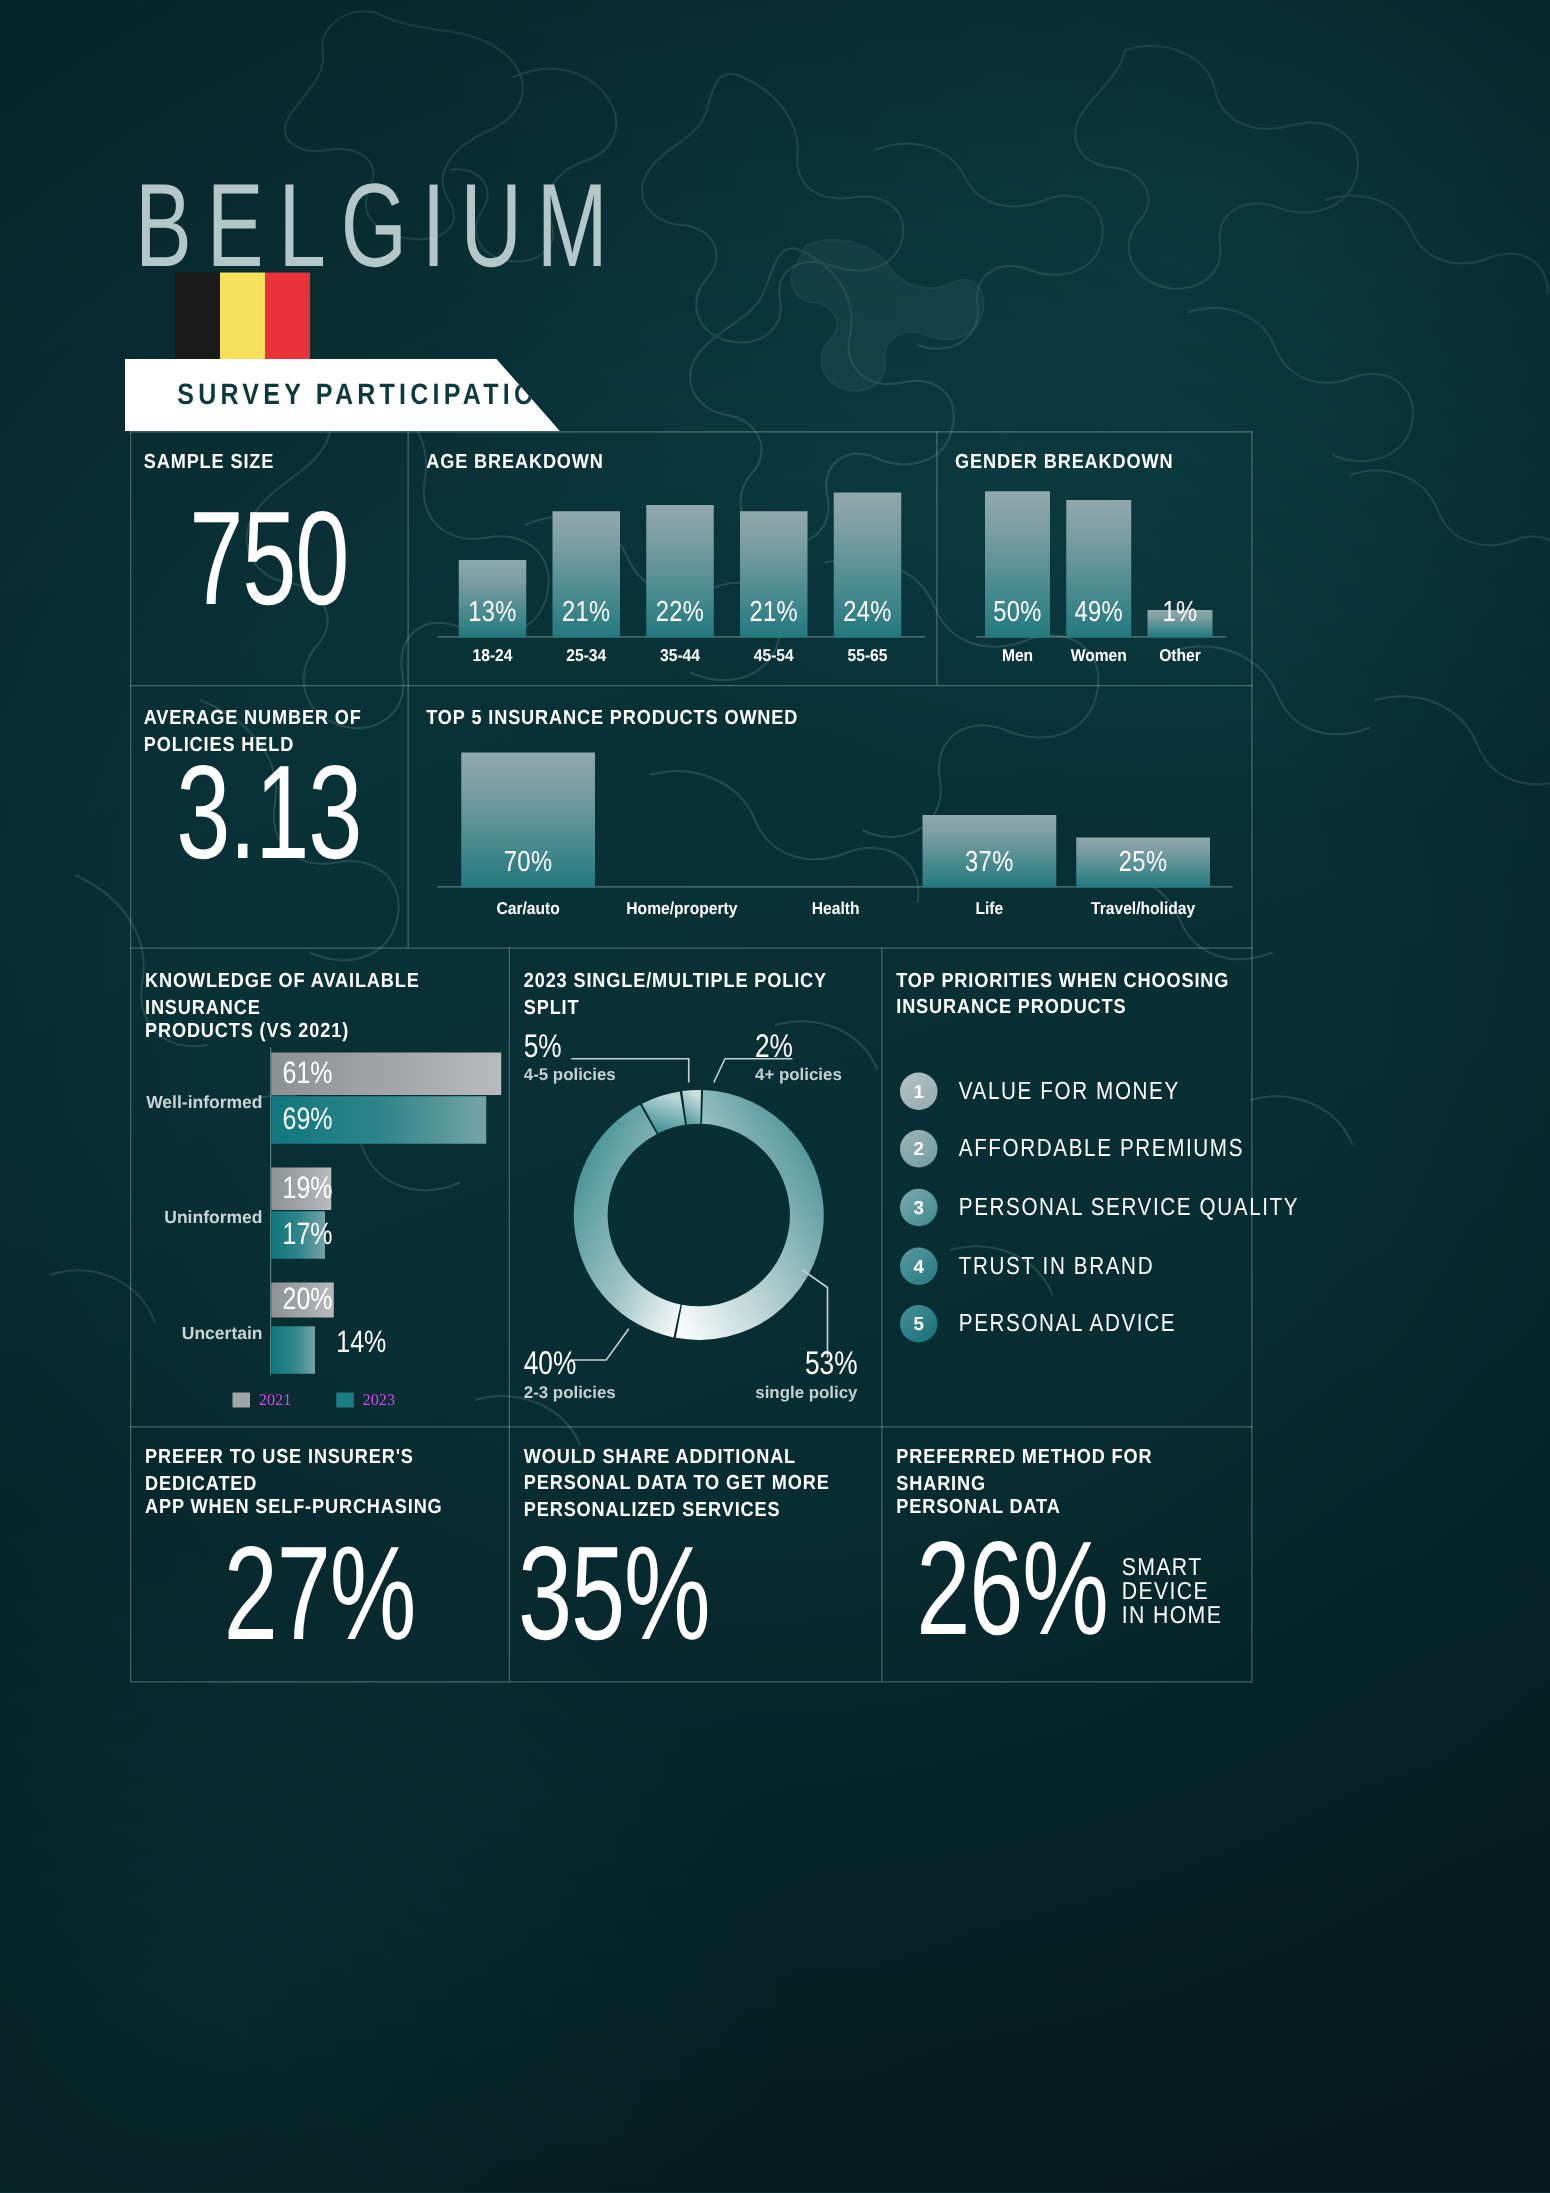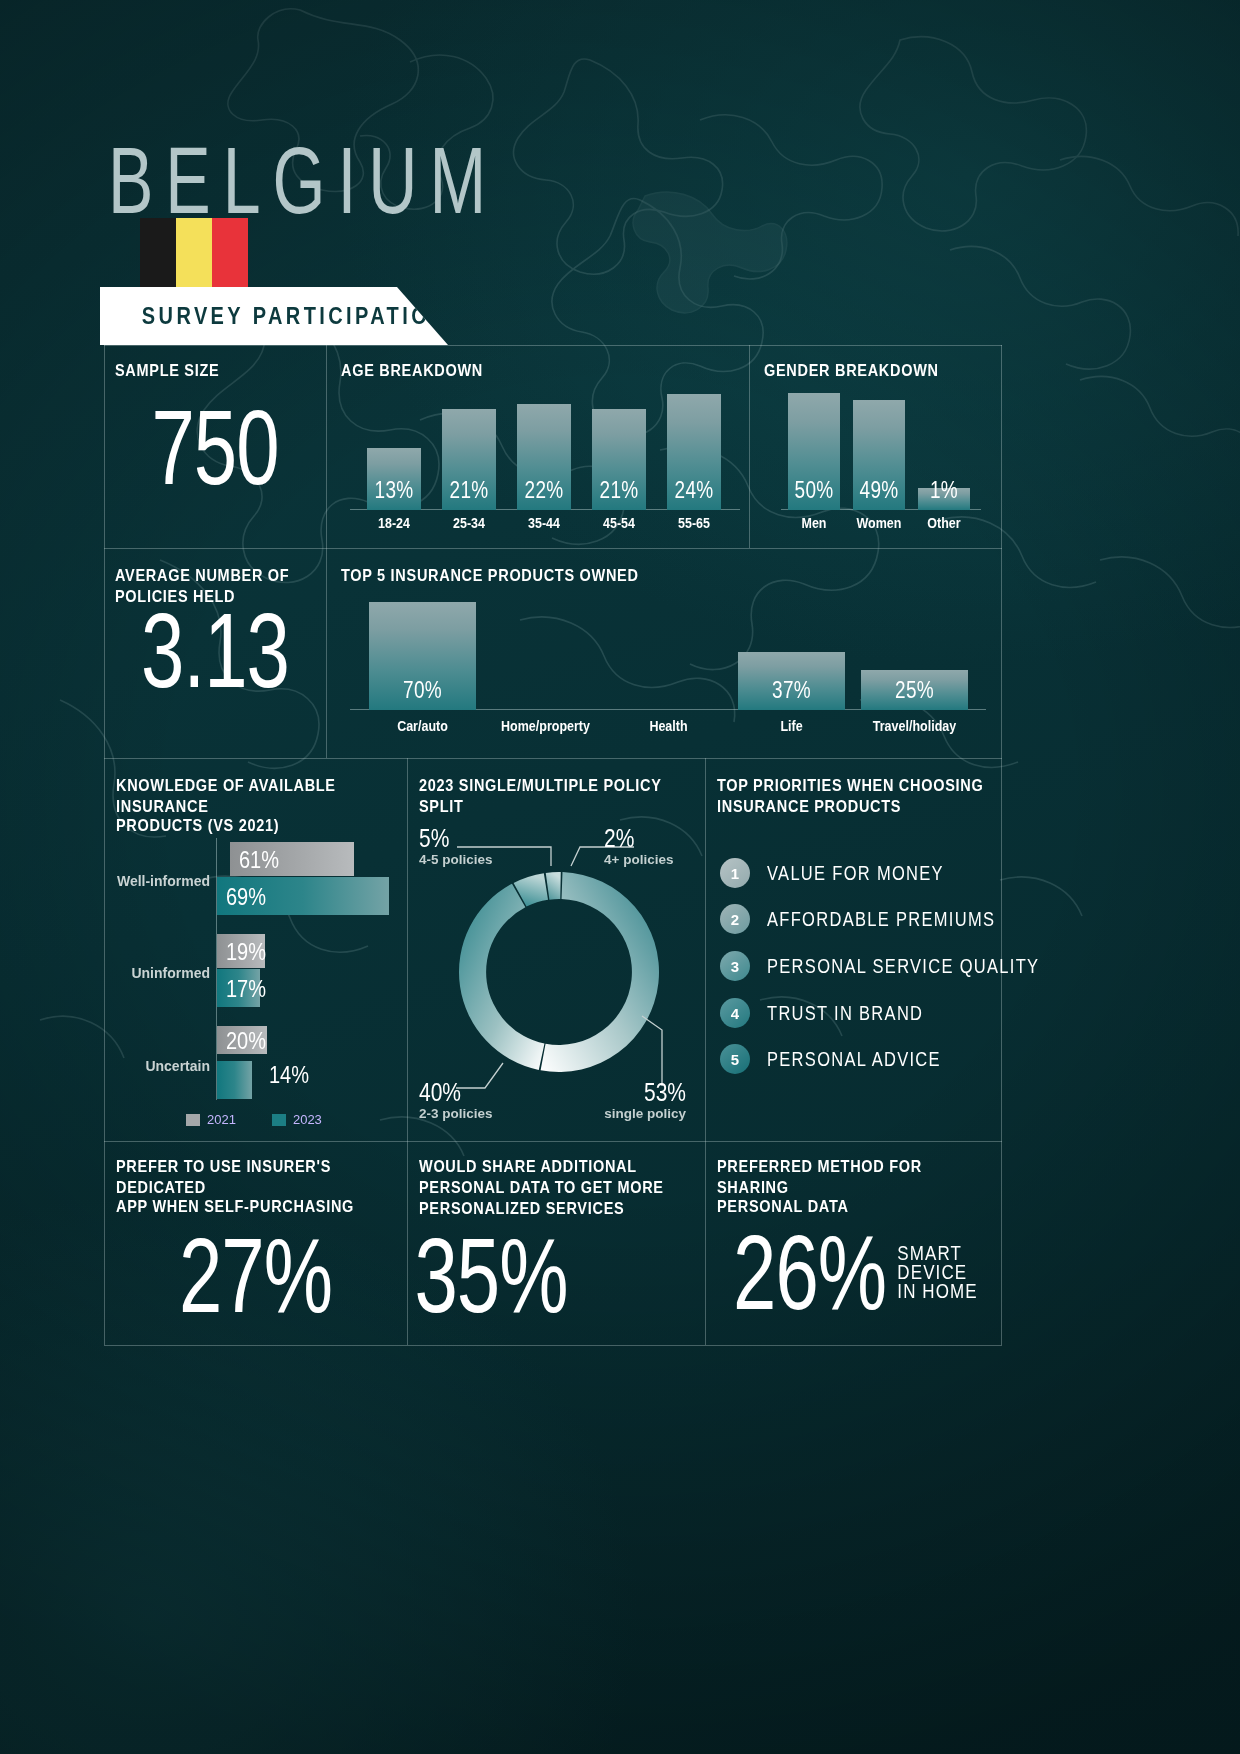--- a/index.html
+++ b/index.html
@@ -92,21 +92,21 @@
     font-family:"Liberation Sans Narrow","Liberation Sans",sans-serif;
     transform:scaleY(1.24); transform-origin:left center;
   }
   .hbar-val.outside { position:absolute; color:#fff; }
   .row-lab {
     position:absolute; text-align:right; font-size:14px; font-weight:700;
     color:#c9d3d3; font-family:"Liberation Sans Narrow","Liberation Sans",sans-serif;
   }
   .legend { position:absolute; display:flex; align-items:center; gap:7px; font-size:13px; }
   .legend .sw { width:14px; height:12px; display:inline-block; }
-  .legend span.t { color:#c4b5fd; font-family:Liberation Sans, sans-serif; }
+  .legend span.t { color:#d946ef; font-family:Liberation Serif, serif; }
 
   
   .donut-lab { position:absolute; }
   .donut-lab .p {
     font-size:21px; color:#ffffff; line-height:1;
     font-family:"Liberation Sans Narrow","Liberation Sans",sans-serif;
     transform:scaleY(1.25); transform-origin:left top;
   }
   .donut-lab .d {
     font-size:13.5px; color:#c4d0d0; margin-top:7px; font-weight:700;
@@ -275,21 +275,21 @@
 <div class="cat-lab" style="left:842px;top:720px;width:145px">Travel/holiday</div>
 
 <div class="panel" style="left:116px;top:775px;width:280px">
   <div class="sect-title">KNOWLEDGE OF AVAILABLE INSURANCE</div>
   <div class="sect-title" style="margin-top:2px">PRODUCTS (VS 2021)</div>
 </div>
 
 <div class="panel" style="left:216px;top:838px;width:180px;height:270px">
   <div class="axisline" style="left:0;top:0;width:1px;height:262px"></div>
 
-  <div class="hbar g2021" style="left:14px;top:4px;width:124px;height:34px">
+  <div class="hbar g2021" style="left:1px;top:4px;width:184px;height:34px">
     <div class="hbar-val">61%</div>
   </div>
   <div class="hbar g2023" style="left:1px;top:39px;width:172px;height:38px">
     <div class="hbar-val">69%</div>
   </div>
 
   <div class="hbar g2021" style="left:1px;top:96px;width:48px;height:34px">
     <div class="hbar-val">19%</div>
   </div>
   <div class="hbar g2023" style="left:1px;top:131px;width:43px;height:38px">

